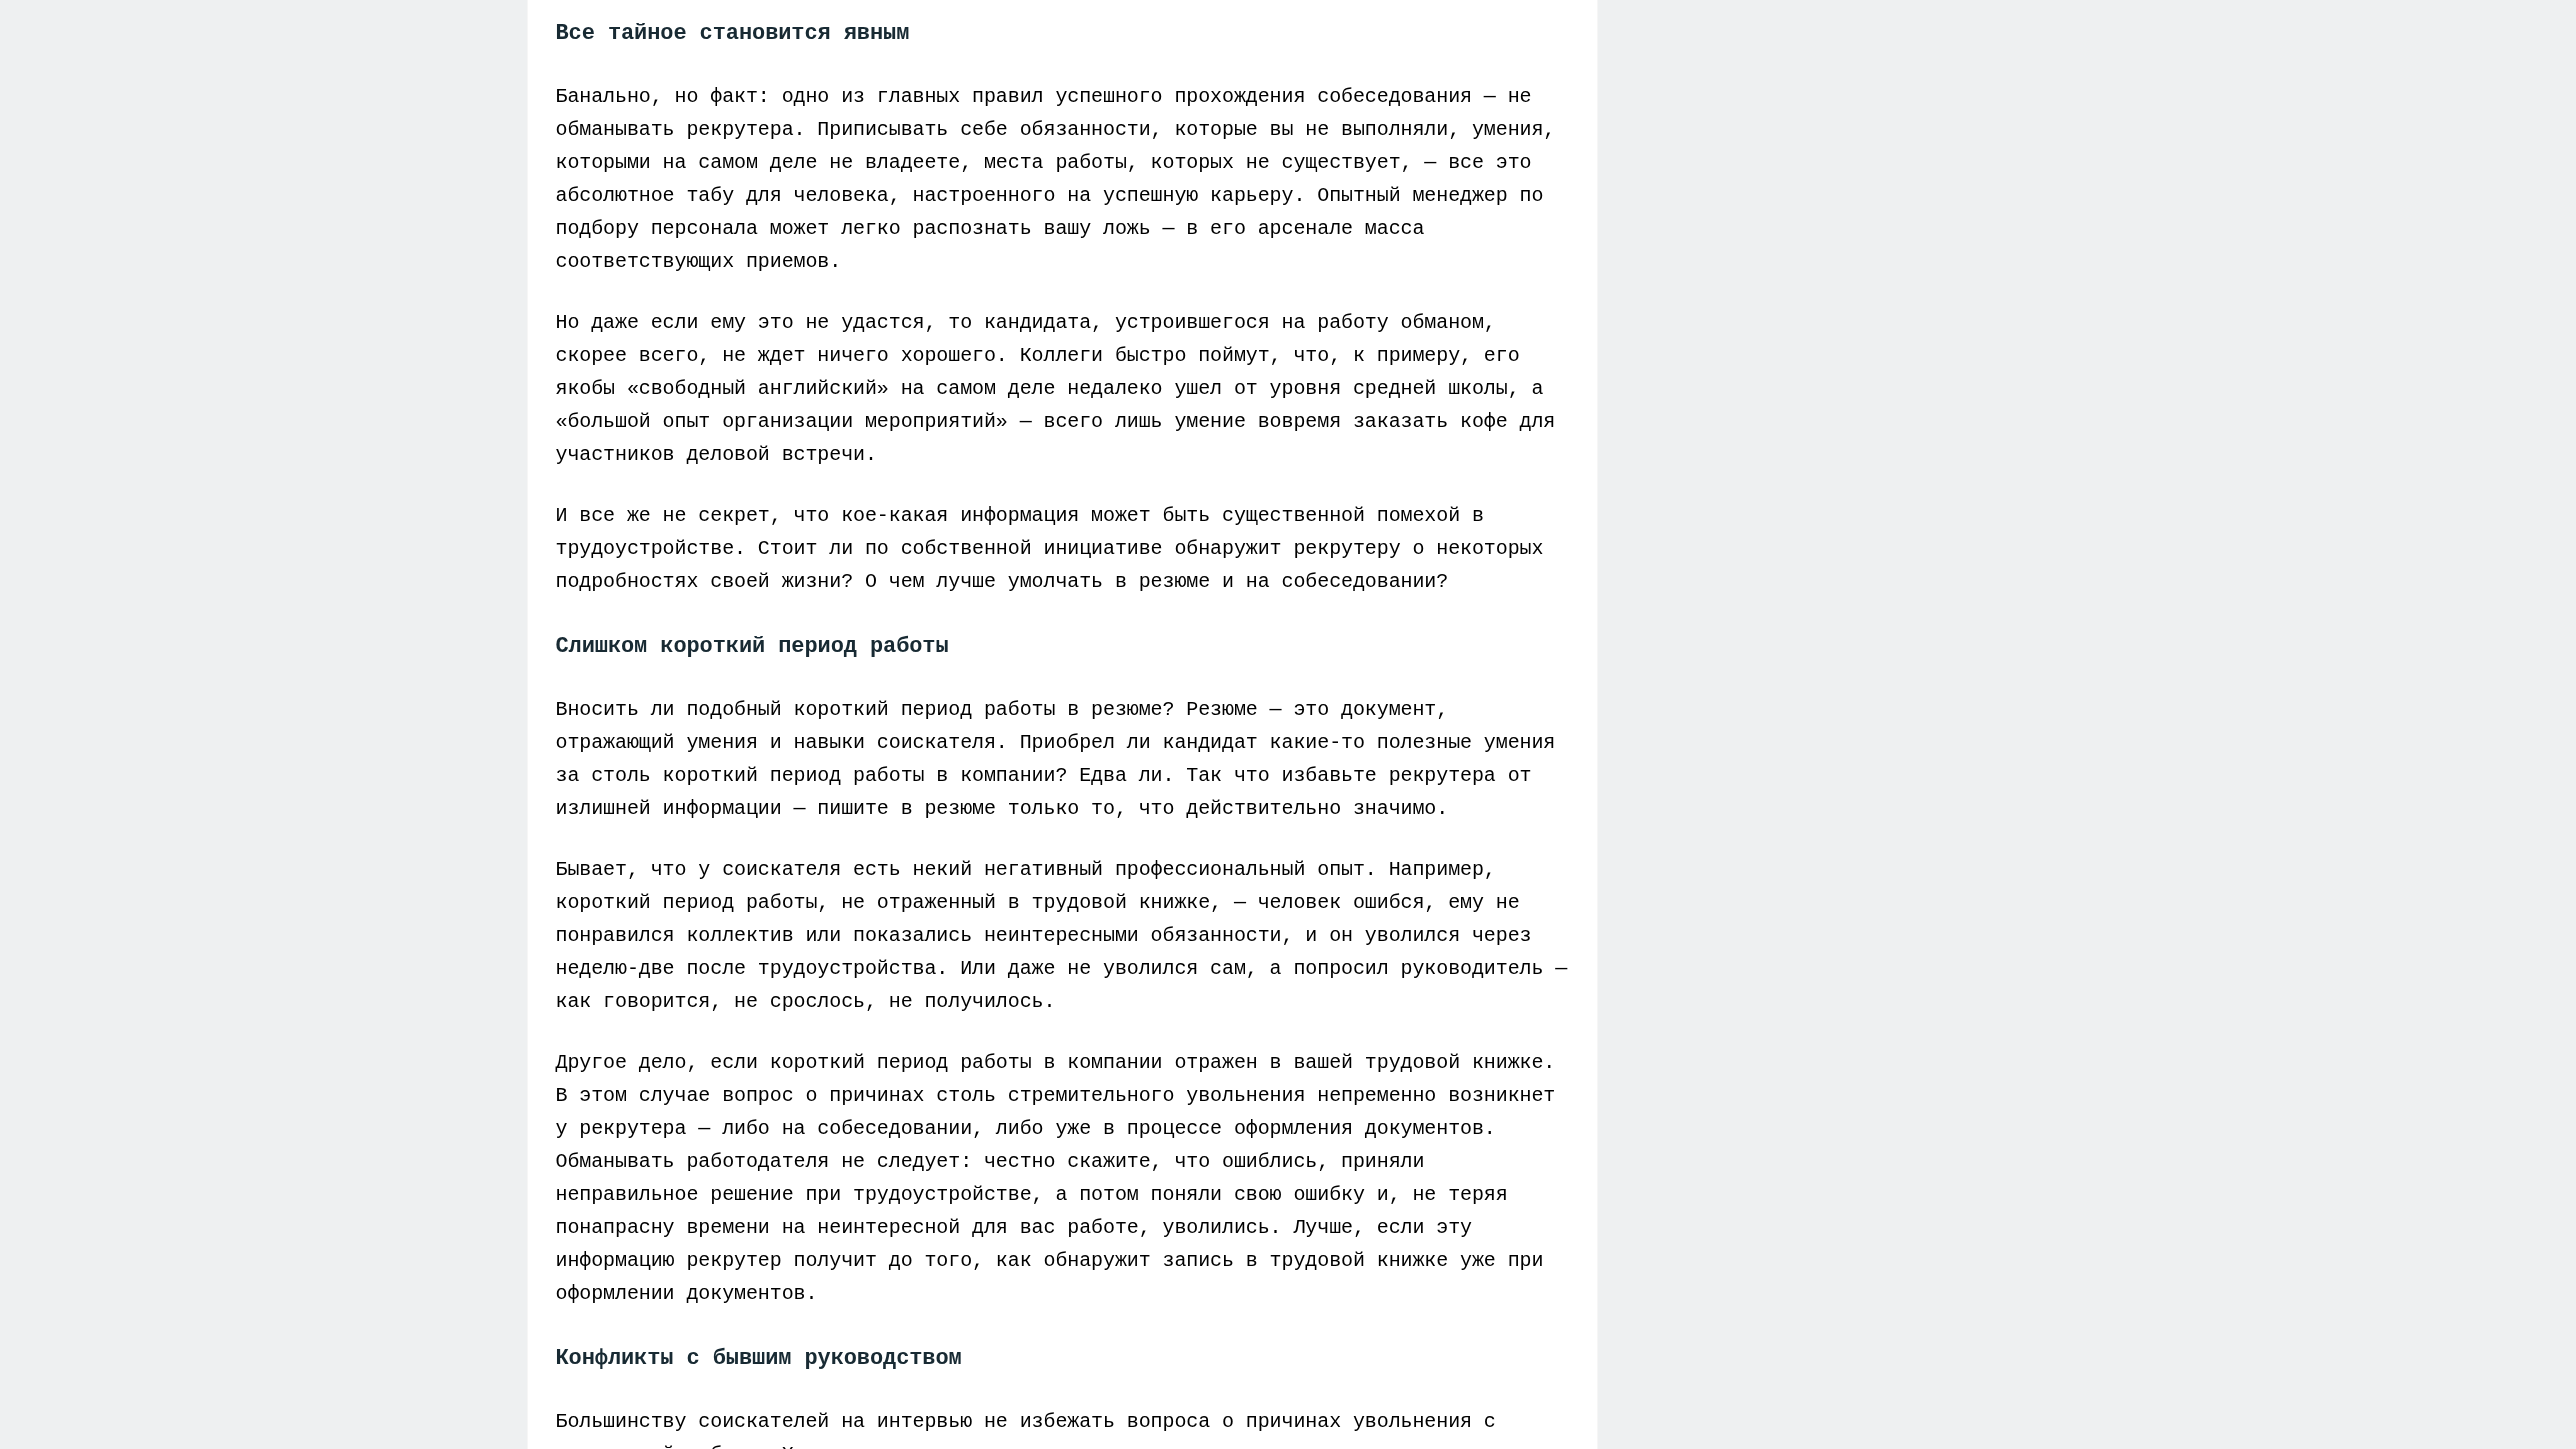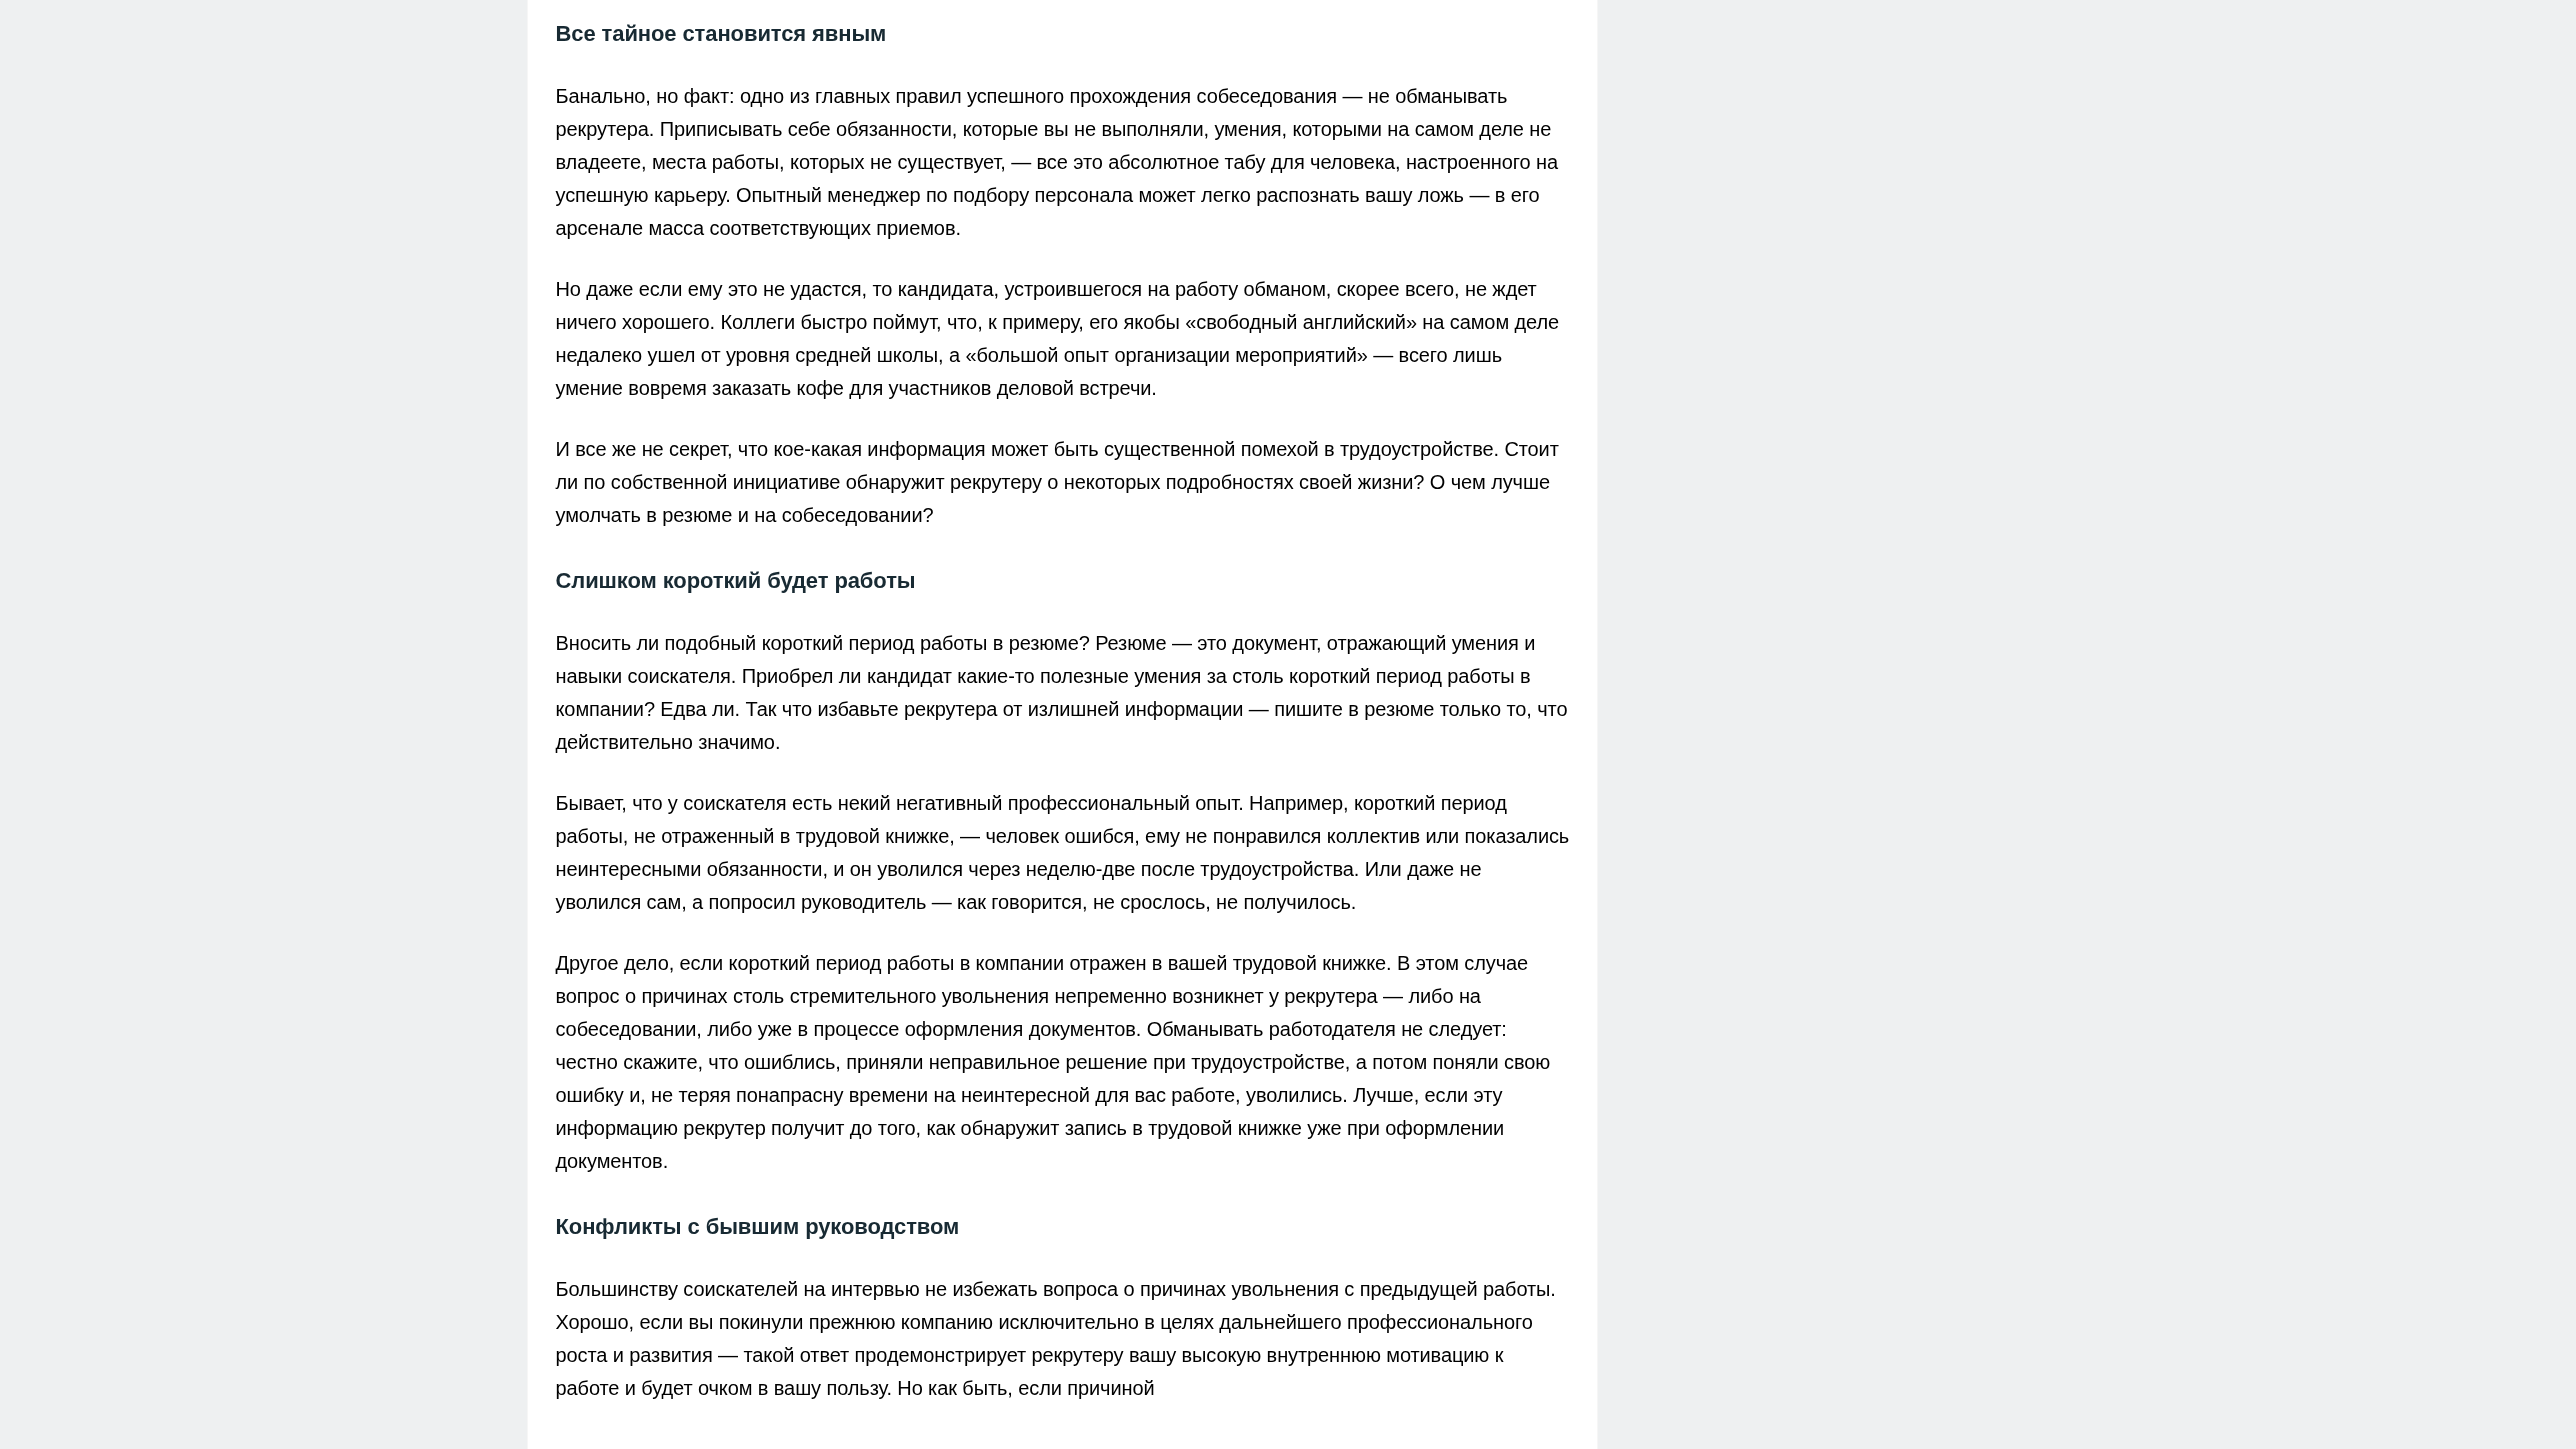--- a/index.html
+++ b/index.html
@@ -9,20 +9,21 @@
     overflow: hidden;
   }
   body {
     background: #eef0f1;
     font-family: "Liberation Sans", "DejaVu Sans", sans-serif;
   }
   .page {
     width: 2576px;
     height: 1449px;
     overflow: hidden;
+    font-family: Liberation Mono, monospace;
   }
   .article-card {
     margin-left: 527px;
     width: 1071px;
     min-height: 1449px;
     background: #ffffff;
     border-left: 0.7px solid rgba(0,0,0,0.035);
     border-right: 0.7px solid rgba(0,0,0,0.035);
     padding: 19px 27px 0 27.5px;
   }
@@ -49,21 +50,21 @@
 <body>
 
 <div class="page">
   <article class="article-card">
 
     <h1>Все тайное становится явным</h1>
     <p>Банально, но факт: одно из главных правил успешного прохождения собеседования — не обманывать рекрутера. Приписывать себе обязанности, которые вы не выполняли, умения, которыми на самом деле не владеете, места работы, которых не существует, — все это абсолютное табу для человека, настроенного на успешную карьеру. Опытный менеджер по подбору персонала может легко распознать вашу ложь — в его арсенале масса соответствующих приемов.</p>
     <p>Но даже если ему это не удастся, то кандидата, устроившегося на работу обманом, скорее всего, не ждет ничего хорошего. Коллеги быстро поймут, что, к примеру, его якобы «свободный английский» на самом деле недалеко ушел от уровня средней школы, а «большой опыт организации мероприятий» — всего лишь умение вовремя заказать кофе для участников деловой встречи.</p>
     <p>И все же не секрет, что кое-какая информация может быть существенной помехой в трудоустройстве. Стоит ли по собственной инициативе обнаружит рекрутеру о некоторых подробностях своей жизни? О чем лучше умолчать в резюме и на собеседовании?</p>
 
-    <h2>Слишком короткий будет работы</h2>
+    <h2>Слишком короткий период работы</h2>
     <p>Вносить ли подобный короткий период работы в резюме? Резюме — это документ, отражающий умения и навыки соискателя. Приобрел ли кандидат какие-то полезные умения за столь короткий период работы в компании? Едва ли. Так что избавьте рекрутера от излишней информации — пишите в резюме только то, что действительно значимо.</p>
     <p>Бывает, что у соискателя есть некий негативный профессиональный опыт. Например, короткий период работы, не отраженный в трудовой книжке, — человек ошибся, ему не понравился коллектив или показались неинтересными обязанности, и он уволился через неделю-две после трудоустройства. Или даже не уволился сам, а попросил руководитель — как говорится, не срослось, не получилось.</p>
     <p>Другое дело, если короткий период работы в компании отражен в вашей трудовой книжке. В этом случае вопрос о причинах столь стремительного увольнения непременно возникнет у рекрутера — либо на собеседовании, либо уже в процессе оформления документов. Обманывать работодателя не следует: честно скажите, что ошиблись, приняли неправильное решение при трудоустройстве, а потом поняли свою ошибку и, не теряя понапрасну времени на неинтересной для вас работе, уволились. Лучше, если эту информацию рекрутер получит до того, как обнаружит запись в трудовой книжке уже при оформлении документов.</p>
 
     <h2>Конфликты с бывшим руководством</h2>
     <p>Большинству соискателей на интервью не избежать вопроса о причинах увольнения с предыдущей работы. Хорошо, если вы покинули прежнюю компанию исключительно в целях дальнейшего профессионального роста и развития — такой ответ продемонстрирует рекрутеру вашу высокую внутреннюю мотивацию к работе и будет очком в вашу пользу. Но как быть, если причиной</p>
 
   </article>
 </div>
 

